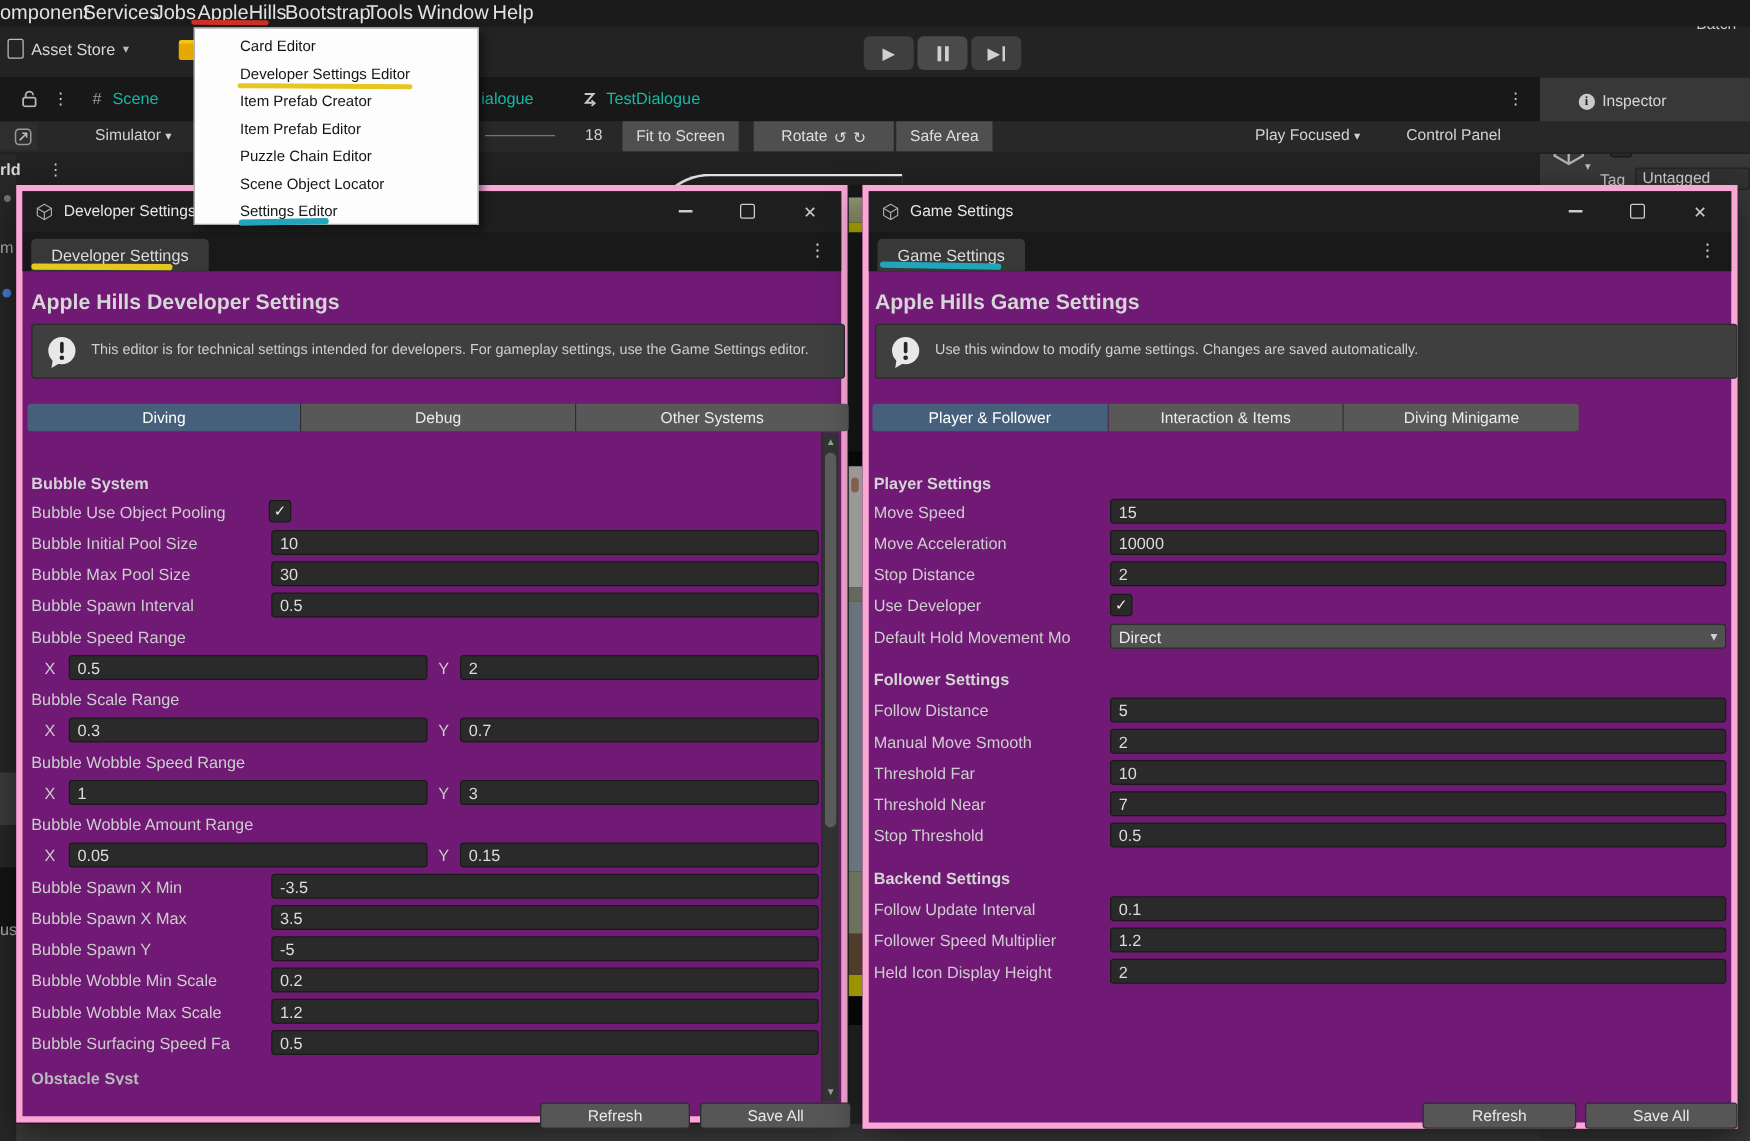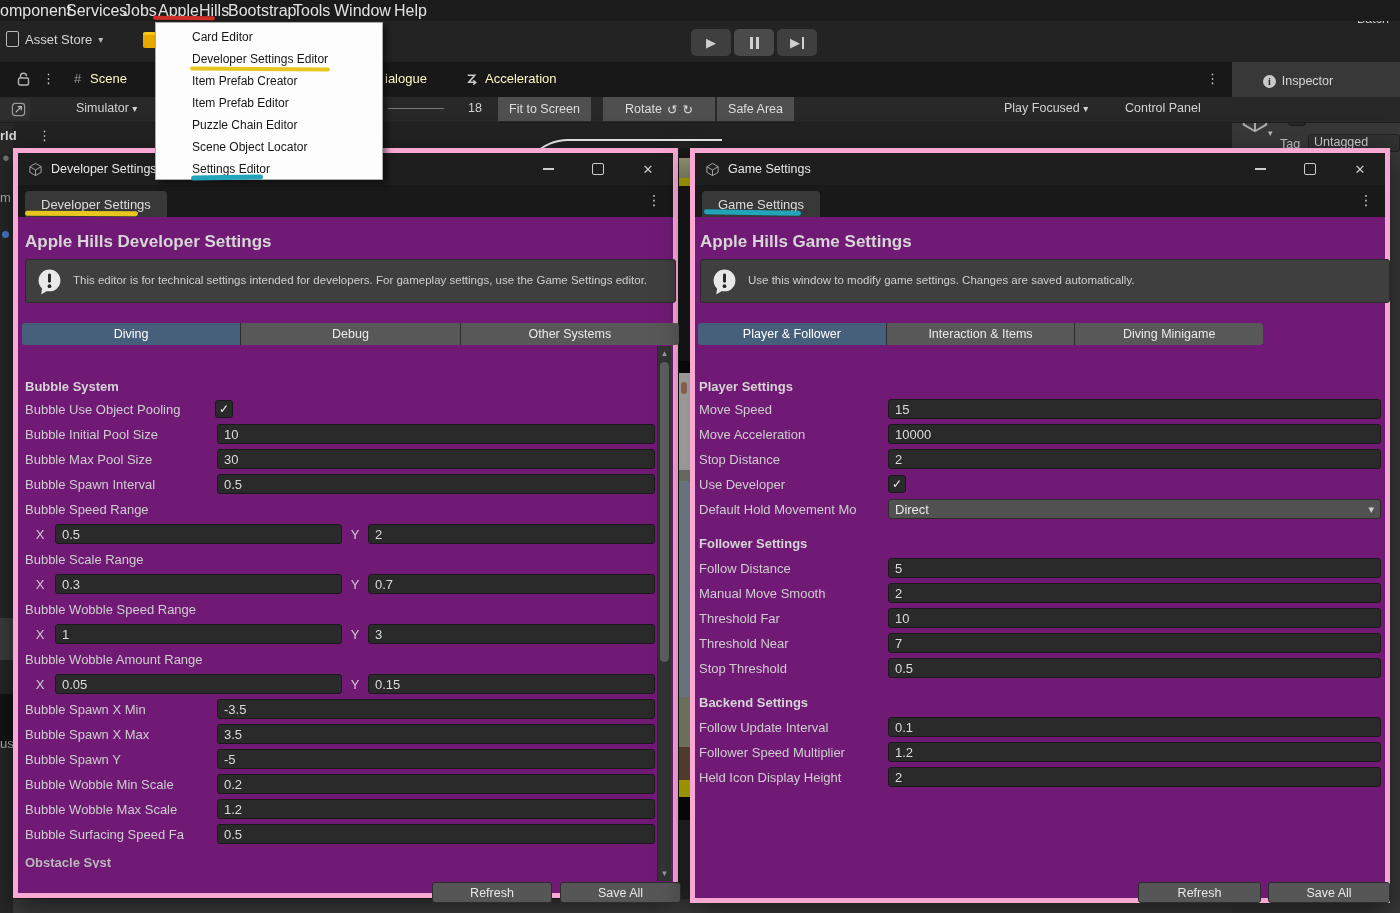--- a/index.html
+++ b/index.html
@@ -16,21 +16,21 @@
   .toolbar{left:0;top:21px;width:1400px;height:41px;background:#232323;border-bottom:1px solid #141414;z-index:4;}
   .assetstore{position:absolute;left:6px;top:10px;display:flex;align-items:center;gap:6px;color:#d6d6d6;font-size:13px;}
   .docicon{width:11px;height:14px;border:1.5px solid #bbb;border-radius:2px;position:relative;}
   .playbtns{position:absolute;left:691px;top:8px;display:flex;gap:3px;}
   .pbtn{width:40px;height:27px;background:#3f3f3f;border-radius:5px;display:flex;align-items:center;justify-content:center;color:#cfcfcf;font-size:13px;}
   .pbtn.mid{background:#4a4a4a;}
   .pausebars{display:flex;gap:3px;}
   .pausebars i{display:block;width:3px;height:12px;background:#d0d0d0;}
   .stepbar{display:inline-block;width:2px;height:12px;background:#d0d0d0;margin-left:2px;}
   .scenerow{left:0;top:62px;width:1400px;height:35px;background:#181818;z-index:4;}
-  .scenerow .txt{position:absolute;color:#fef9c3;font-size:13px;top:9px;}
+  .scenerow .txt{position:absolute;color:#14b8a6;font-size:13px;top:9px;}
   .simrow{left:0;top:97px;width:1400px;height:25px;background:#282828;border-bottom:1px solid #1d1d1d;z-index:4;}
   .simbtn{position:absolute;top:0;height:24px;background:#4f4f4f;display:flex;align-items:center;justify-content:center;gap:5px;color:#dedede;font-size:12.5px;}
   .simtxt{position:absolute;top:4px;color:#d2d2d2;font-size:12.5px;}
   .inspanel{left:1232px;top:62px;width:168px;height:851px;background:#383838;z-index:4;}
   .insptab{position:absolute;left:2px;top:3px;width:128px;height:32px;background:#383838;border-radius:6px 6px 0 0;display:flex;align-items:center;justify-content:center;gap:6px;color:#d8d8d8;font-size:12.5px;}
   .infodot{width:13px;height:13px;border-radius:50%;background:#c9c9c9;color:#222;font-weight:bold;font-size:10px;display:flex;align-items:center;justify-content:center;font-family:"Liberation Serif",serif;}
   .batchtab{position:absolute;left:1357px;top:12px;color:#c9c9c9;font-size:12.5px;z-index:4;}
   .checkbox{width:16px;height:16px;background:#2a2a2a;border:1px solid #191919;border-radius:3px;color:#efefef;display:flex;align-items:center;justify-content:center;font-size:12px;line-height:1;}
   .namefield{position:absolute;left:1310px;top:103px;width:95px;height:22px;background:#2a2a2a;border:1px solid #1a1a1a;border-radius:3px;display:flex;align-items:center;padding-left:6px;color:#f0f0f0;font-weight:bold;font-size:13px;}
   
@@ -151,21 +151,21 @@
     <path d="M3.5 6 V4.2 a3 3 0 0 1 6 0" fill="none" stroke="#b5b5b5" stroke-width="1.4"></path>
   </svg>
   <span class="txt" style="left:42px;color:#cfcfcf">⋮</span>
   <span class="txt" style="left:74px;color:#9a9a9a">#</span>
   <span class="txt" style="left:90px">Scene</span>
   <span class="txt" style="left:385px">ialogue</span>
   <svg style="position:absolute;left:464px;top:10px" width="15" height="15" viewBox="0 0 14 14">
     <path d="M3.5 3 H10 L4.5 9.5 H10.5" stroke="#c8c8c8" fill="none" stroke-width="1.5"></path>
     <path d="M8.6 7.8 L11 9.8 L8.6 11.8" stroke="#c8c8c8" fill="none" stroke-width="1.3"></path>
   </svg>
-  <span class="txt" style="left:485px">Acceleration</span>
+  <span class="txt" style="left:485px">TestDialogue</span>
   <span class="txt" style="left:1206px;color:#cfcfcf">⋮</span>
 </div>
 
 <div class="abs inspanel">
   <div class="insptab">
     <span class="infodot">i</span>
     <span>Inspector</span>
   </div>
   <svg style="position:absolute;left:8px;top:42px" width="30" height="30" viewBox="0 0 16 16">
     <path d="M8 1.5 L14 5 V11 L8 14.5 L2 11 V5 Z" fill="none" stroke="#b0b0b0" stroke-width="1"></path>

